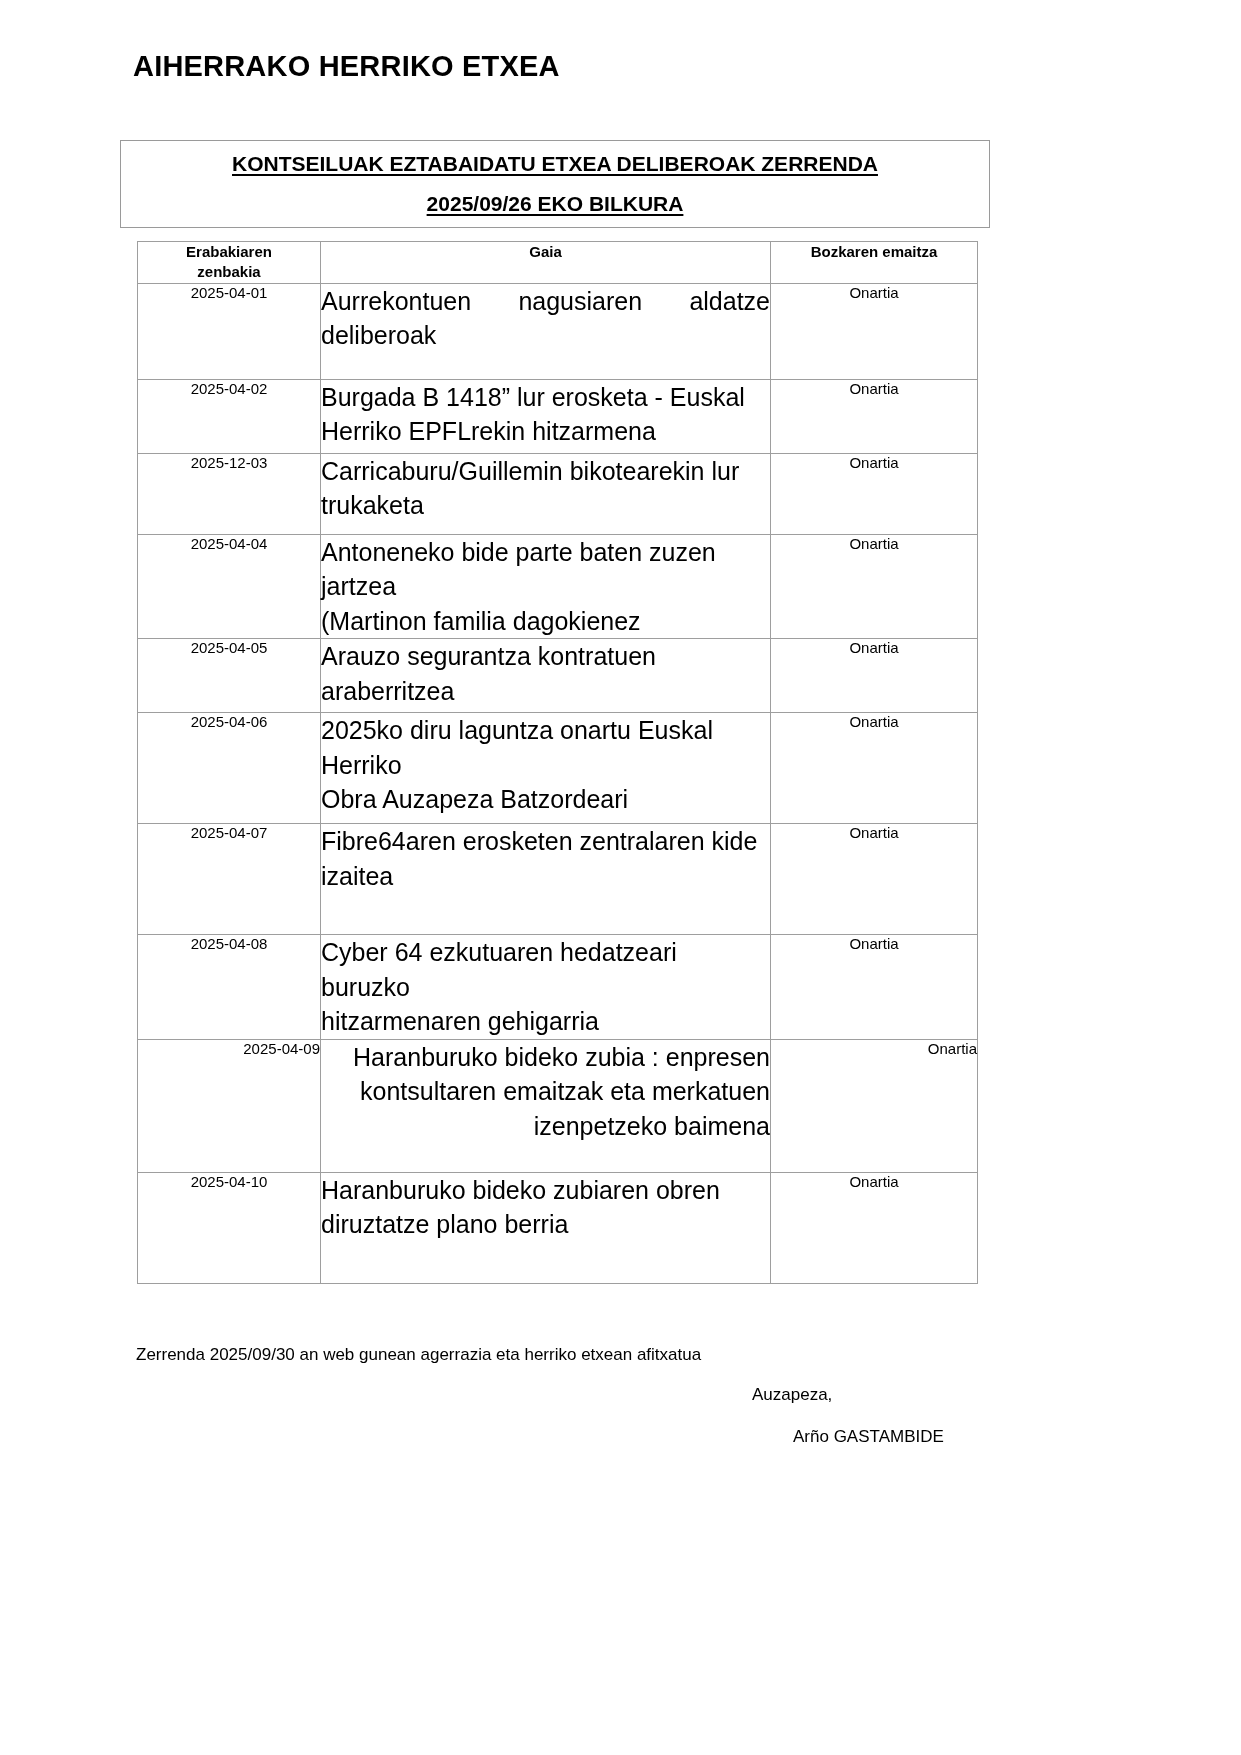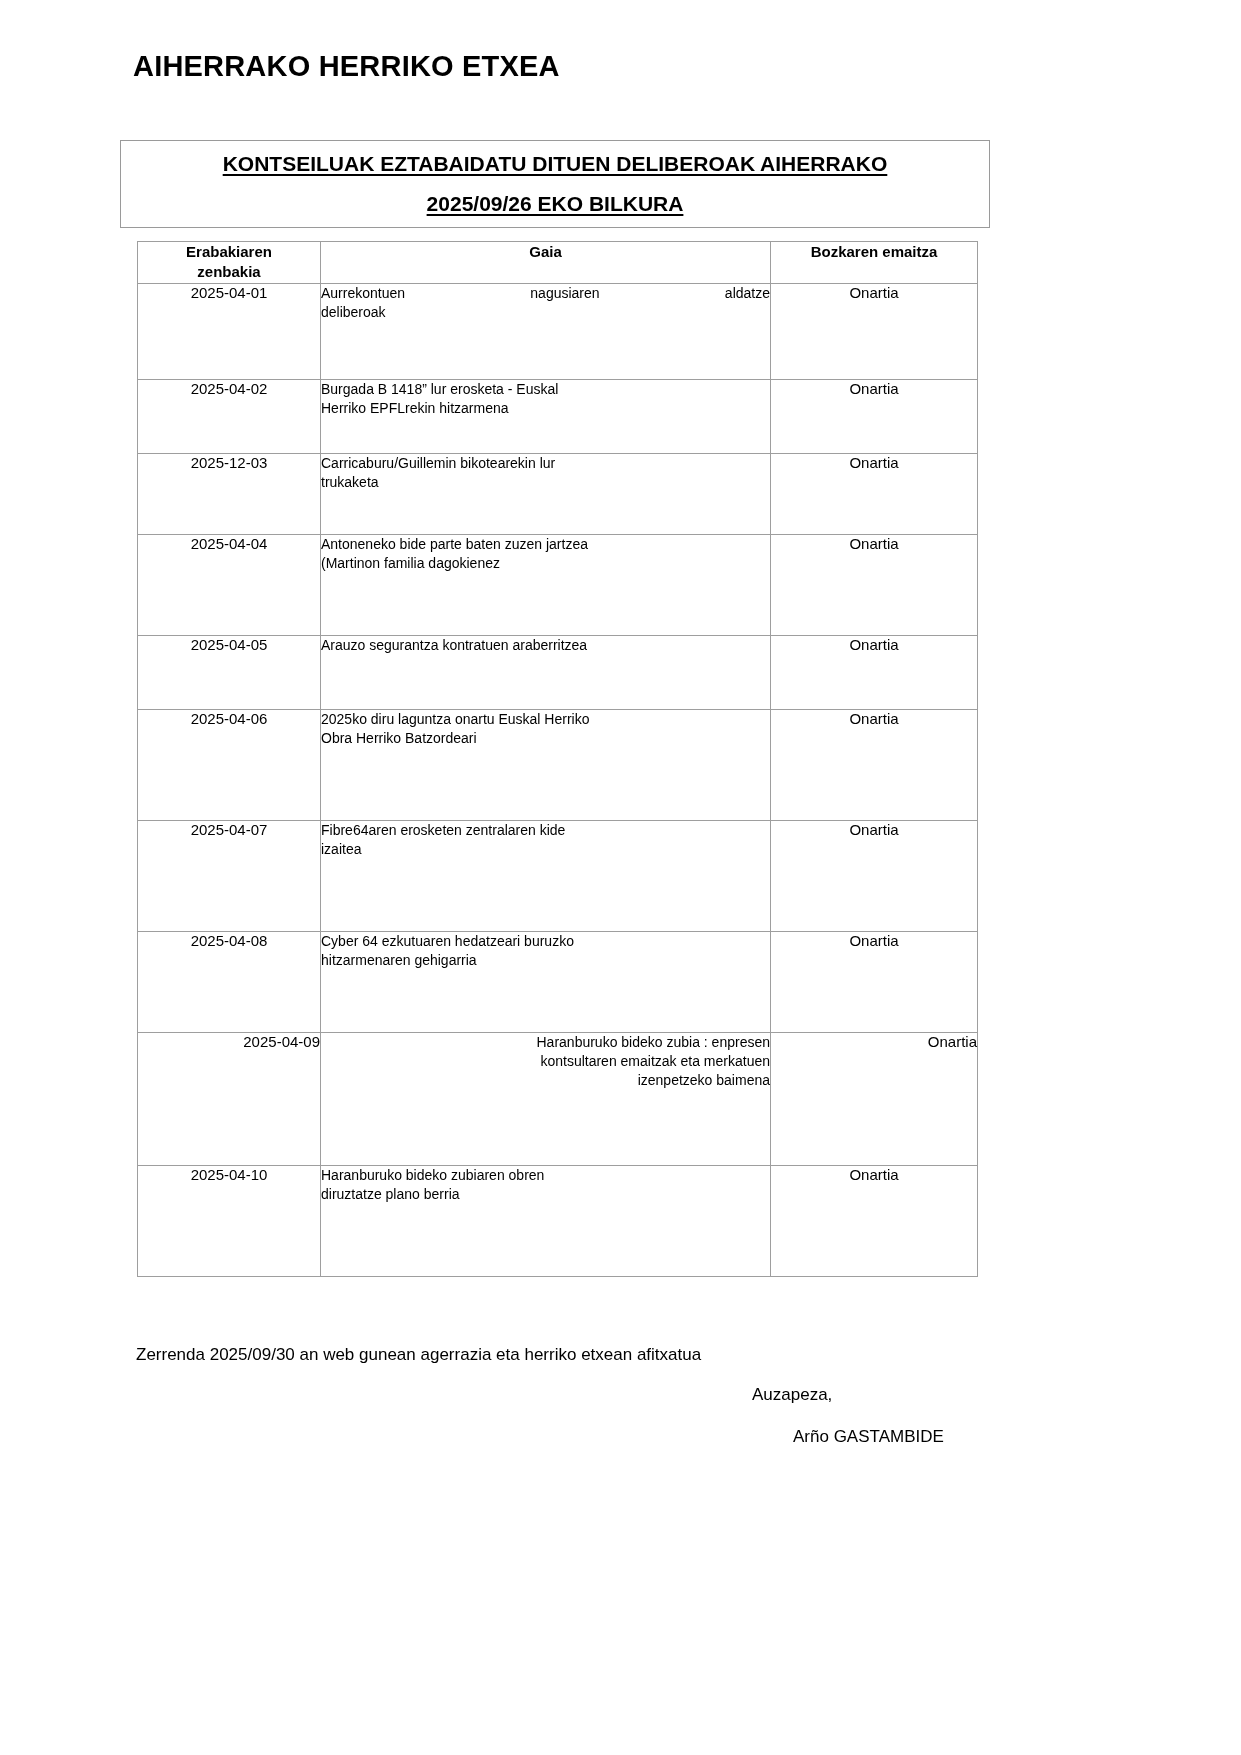--- a/index.html
+++ b/index.html
@@ -92,21 +92,21 @@
   }
 
   
   .cell-num {
     text-align: center;
     font-size: 15px;
     padding: 12px 6px 6px 6px;
     white-space: nowrap;
   }
   .cell-sub {
-    font-size: 14px;
+    font-size: 25px;
     line-height: 1.38;
     padding: 9px 12px 10px 14px;
     text-align: left;
   }
   .cell-sub.justify {
     text-align: justify;
   }
   .cell-sub.justify > span {
     display: block;
   }
@@ -149,21 +149,21 @@
   }
 </style>
 </head>
 <body>
 
 <div class="page">
 
   <div class="doc-title">AIHERRAKO HERRIKO ETXEA</div>
 
   <div class="header-box">
-    <div class="header-line">KONTSEILUAK EZTABAIDATU DITUEN DELIBEROAK AIHERRAKO</div>
+    <div class="header-line">KONTSEILUAK EZTABAIDATU ETXEA DELIBEROAK ZERRENDA</div>
     <div class="header-line second">2025/09/26 EKO BILKURA</div>
   </div>
 
   <table class="table">
     <colgroup>
       <col class="c-num">
       <col class="c-sub">
       <col class="c-vote">
     </colgroup>
     <thead>
@@ -219,21 +219,21 @@
         <td class="cell-sub">
           <span>Arauzo segurantza kontratuen araberritzea</span>
         </td>
         <td class="cell-vote">Onartia</td>
       </tr>
 
       <tr class="r-h5">
         <td class="cell-num">2025-04-06</td>
         <td class="cell-sub">
           <span>2025ko diru laguntza onartu Euskal Herriko</span><br>
-          <span>Obra Herriko Batzordeari</span>
+          <span>Obra Auzapeza Batzordeari</span>
         </td>
         <td class="cell-vote">Onartia</td>
       </tr>
 
       <tr class="r-h5">
         <td class="cell-num">2025-04-07</td>
         <td class="cell-sub">
           <span>Fibre64aren erosketen zentralaren kide</span><br>
           <span>izaitea</span>
         </td>

